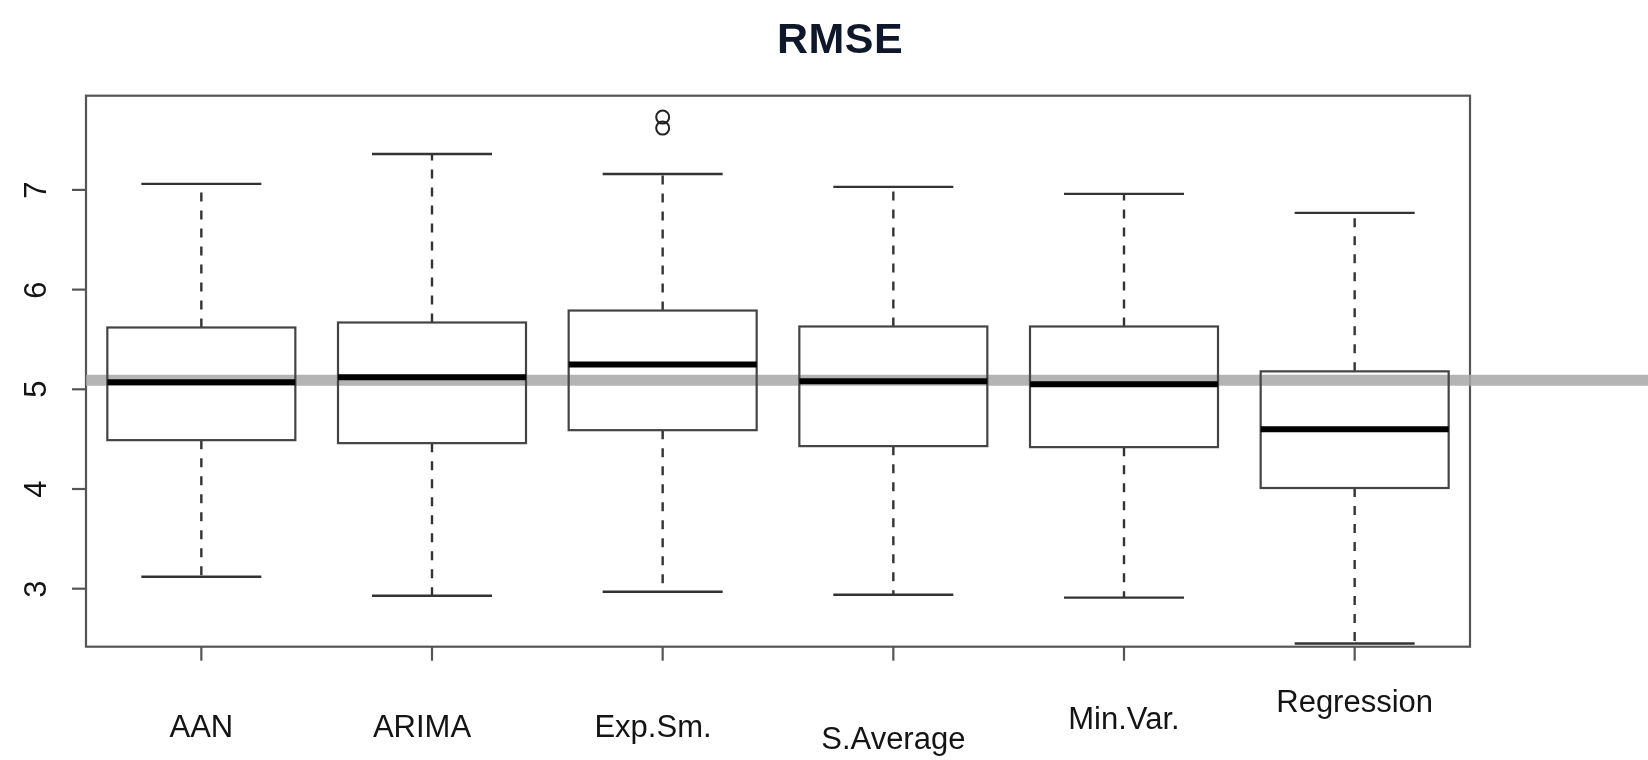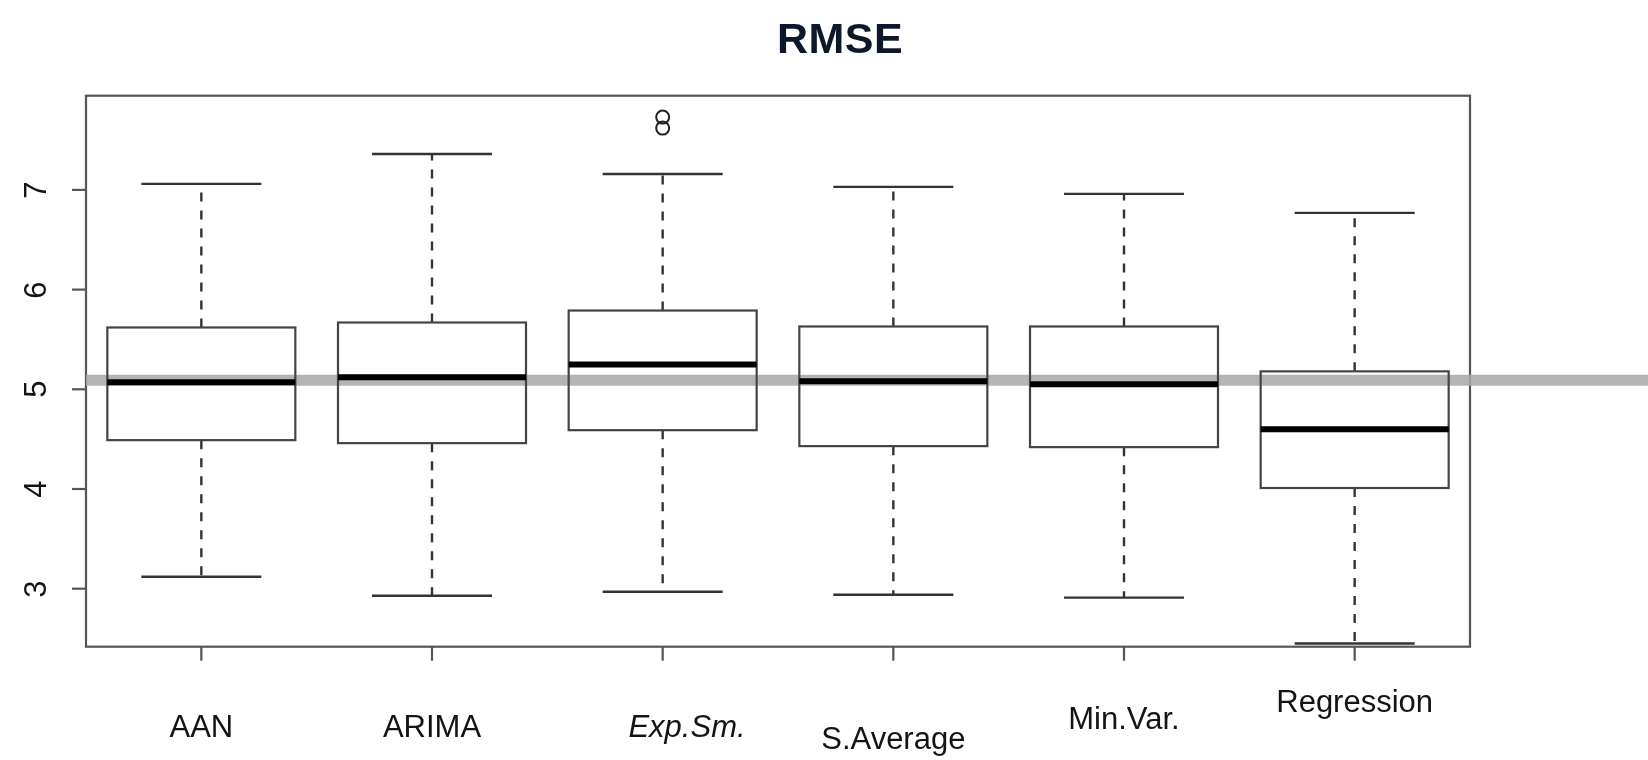--- a/index.html
+++ b/index.html
@@ -86,19 +86,19 @@
     </svg>
   <div id="ylabels">
       <div class="ylab" style="left: 16px; top: 568.7px; height: 40px; line-height: 40px;">3</div>
       <div class="ylab" style="left: 16px; top: 469px; height: 40px; line-height: 40px;">4</div>
       <div class="ylab" style="left: 16px; top: 369.3px; height: 40px; line-height: 40px;">5</div>
       <div class="ylab" style="left: 16px; top: 269.6px; height: 40px; line-height: 40px;">6</div>
       <div class="ylab" style="left: 16px; top: 169.9px; height: 40px; line-height: 40px;">7</div>
     </div>
   <div id="xlabels">
       <div class="xlab" style="left: 51.3333px; top: 668.7px; width: 300px;">AAN</div>
-      <div class="xlab" style="left: 282px; top: 668.7px; width: 300px;">ARIMA</div>
-      <div class="xlab" style="left: 537px; top: 668.7px; width: 300px; font-style: italic;">Exp.Sm.</div>
+      <div class="xlab" style="left: 272px; top: 668.7px; width: 300px;">ARIMA</div>
+      <div class="xlab" style="left: 503px; top: 668.7px; width: 300px;">Exp.Sm.</div>
       <div class="xlab" style="left: 743.333px; top: 681px; width: 300px;">S.Average</div>
       <div class="xlab" style="left: 974px; top: 661px; width: 300px;">Min.Var.</div>
       <div class="xlab" style="left: 1204.67px; top: 644px; width: 300px;">Regression</div>
     </div>
 </div>
 
 </body></html>

